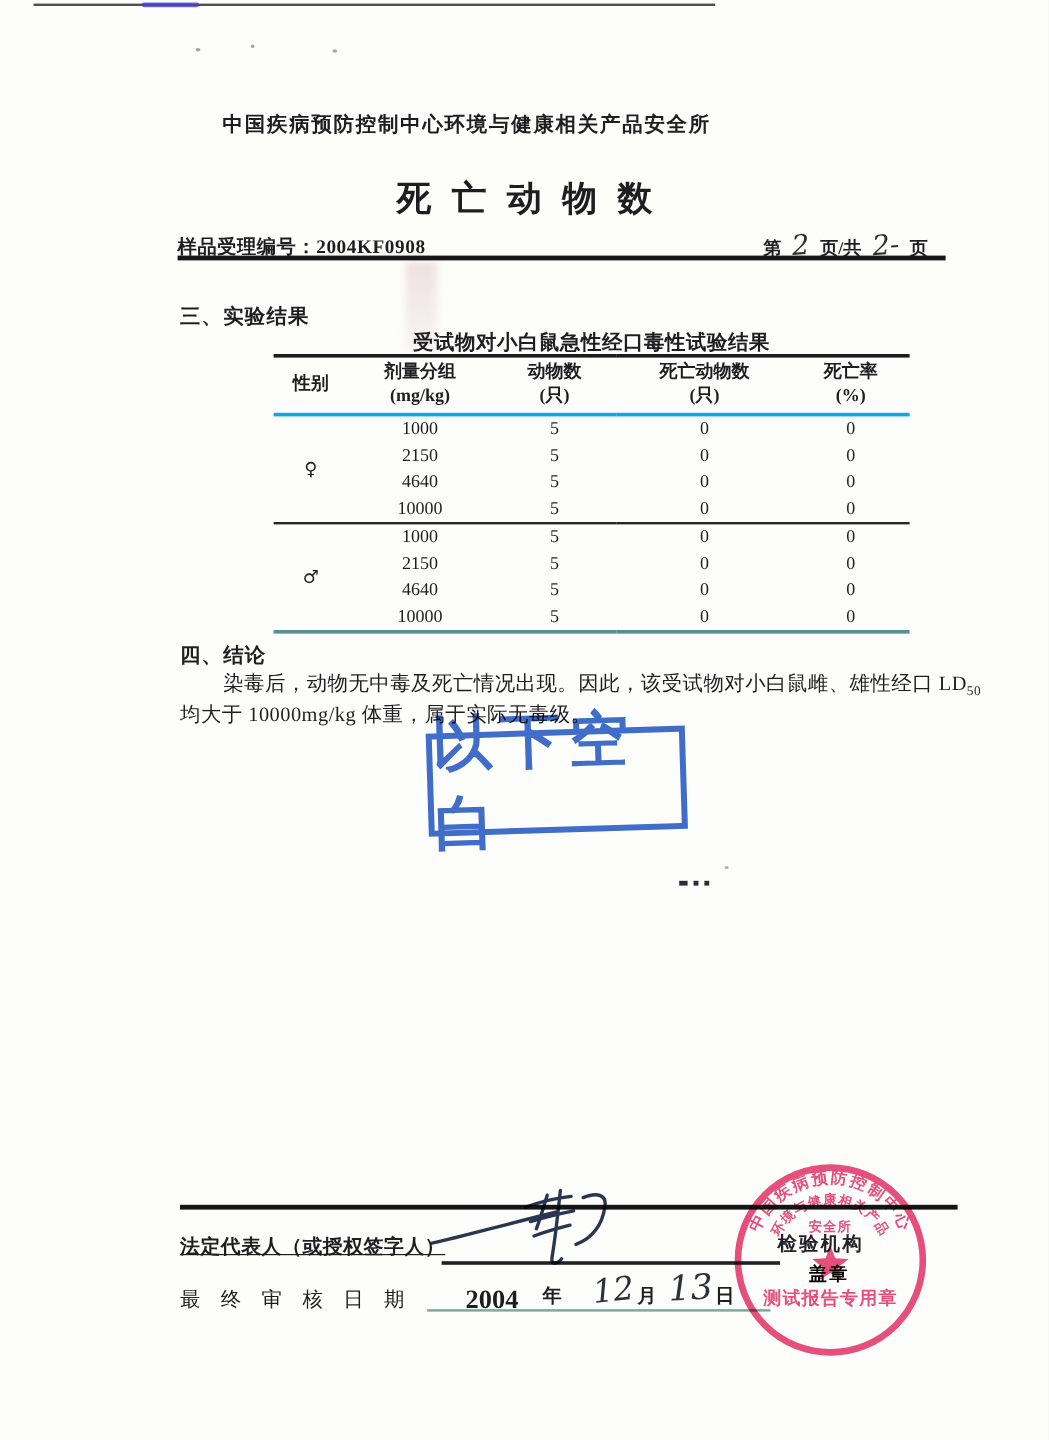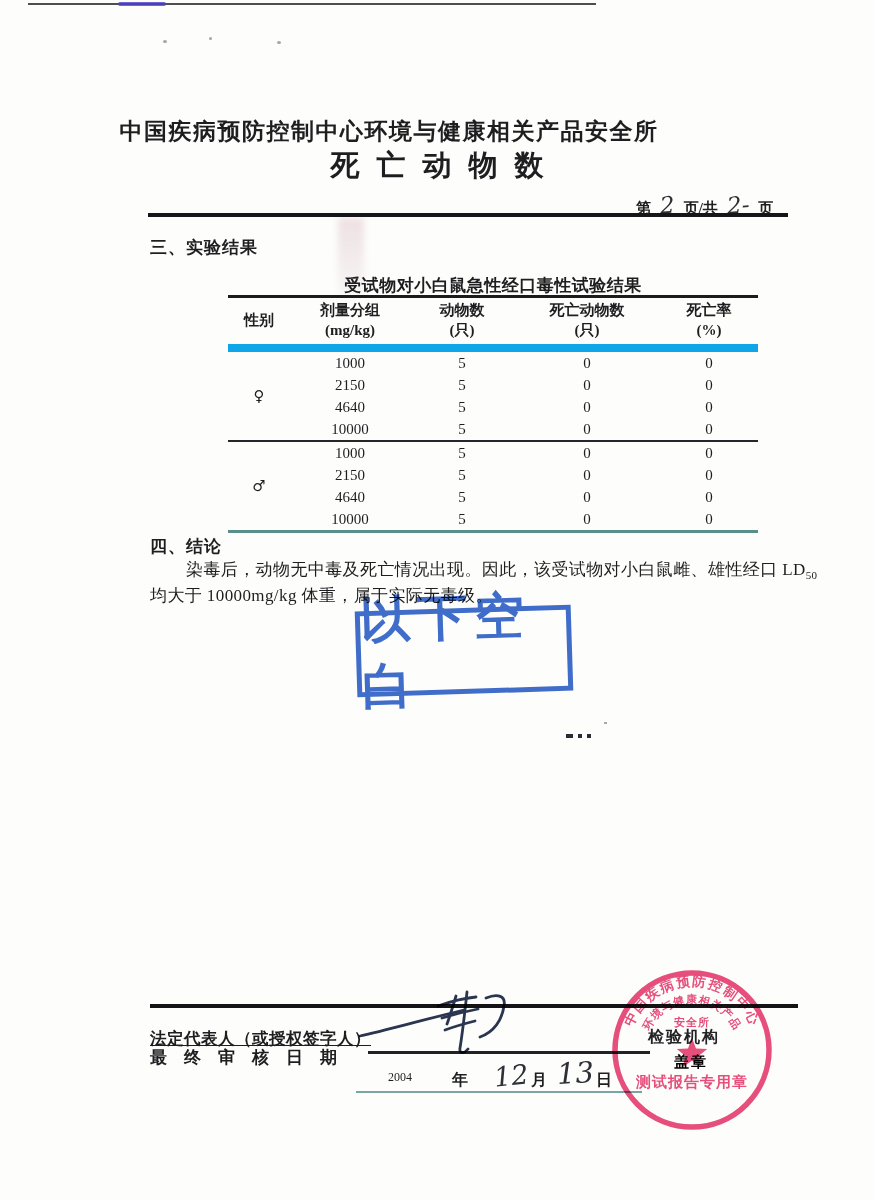--- a/index.html
+++ b/index.html
@@ -14,40 +14,40 @@
   
   .top-edge-line{left:28px;top:3px;width:568px;height:2px;background:#2f2f33;opacity:.85;}
   .top-edge-blob{left:118px;top:2px;width:48px;height:4px;background:#4b40c9;border-radius:2px;opacity:.8;}
   .speck{background:#3a3a42;border-radius:50%;opacity:.45;}
   .smudge{left:338px;top:218px;width:26px;height:76px;
     background:linear-gradient(180deg,rgba(205,160,172,.30),rgba(190,182,192,.10));
     filter:blur(3px);}
   .mid-dot{background:#2b2b35;}
 
   
-  .org-title{left:0;top:116px;width:778px;text-align:center;
-    font-size:23px;font-weight:700;letter-spacing:1.5px;}
+  .org-title{left:0;top:92px;width:778px;text-align:center;
+    font-size:17px;font-weight:700;letter-spacing:1.5px;}
   .report-title{left:0;top:146px;width:874px;text-align:center;
     font-size:29px;font-weight:700;letter-spacing:17px;text-indent:17px;}
   .sample-line{left:148px;top:196px;font-size:16px;font-weight:700;letter-spacing:.5px;}
   .page-line{left:636px;top:192px;width:180px;font-size:15px;font-weight:700;
     display:flex;align-items:baseline;gap:9px;}
   .hw{font-family:"DejaVu Serif","Liberation Serif",serif;font-style:italic;
     font-weight:400;font-size:23px;color:#2e2e33;transform:rotate(-4deg);display:inline-block;}
   .rule-top{left:148px;top:213px;width:640px;height:4px;background:#161618;}
 
   
   .section-heading{font-size:17px;font-weight:700;letter-spacing:1px;}
-  .s3{left:150px;top:236px;}
+  .s3{left:150px;top:252px;}
   .table-title{left:228px;top:274px;width:530px;text-align:center;
     font-size:17px;font-weight:700;letter-spacing:.5px;}
   .results-table{position:absolute;left:228px;top:295px;width:530px;
     border-collapse:collapse;font-size:15px;border-top:3px solid #1c1c1e;}
   .results-table th{font-weight:700;padding:3px 0 4px;line-height:1.3;vertical-align:middle;}
-  .results-table thead tr{border-bottom:8px solid #0ea5e9;}
+  .results-table thead tr{border-bottom:3px solid #0ea5e9;}
   .results-table th span{display:block;}
   .results-table td{text-align:center;height:22px;padding:0;font-size:15px;}
   .results-table tr.group-end{border-bottom:2px solid #26262a;}
   .results-table tr.table-end{border-bottom:3px solid var(--scan-teal,#4e8680);}
   .sex-cell{font-family:"DejaVu Sans","Liberation Sans",sans-serif;font-size:14px;}
 
   
   .s4{left:150px;top:535px;}
   .para-line1{left:186px;top:558px;width:660px;font-size:17px;letter-spacing:.4px;}
   .para-line1 sub{font-size:11px;}
@@ -60,23 +60,23 @@
     color:var(--stamp-blue,#2f62c8);font-size:50px;font-weight:700;letter-spacing:7px;
     opacity:.92;mix-blend-mode:multiply;}
 
   
   .rule-bottom{left:150px;top:1004px;width:648px;height:4px;background:#141416;}
   .legal-line{left:150px;top:1028px;font-size:16.5px;font-weight:600;letter-spacing:.5px;text-decoration:underline;}
   .sig-underline{left:368px;top:1051px;width:282px;height:2.5px;background:#222226;}
   .signature{left:352px;top:986px;mix-blend-mode:multiply;}
   .signature path{fill:none;stroke:var(--signature-ink,#2a3550);stroke-width:2.8;
     stroke-linecap:round;stroke-linejoin:round;}
-  .date-label{left:150px;top:1046px;font-size:17px;font-weight:700;letter-spacing:17px;}
+  .date-label{left:150px;top:1071px;font-size:17px;font-weight:400;letter-spacing:17px;}
   .date-underline{left:356px;top:1091px;width:286px;height:2px;background:var(--scan-teal,#8fc4bc);opacity:.8;}
-  .date-year{left:388px;top:1070px;font-size:12px;font-weight:400;text-align:center;}
+  .date-year{left:388px;top:1070px;font-size:22px;font-weight:700;text-align:center;}
   .date-year-unit{left:452px;top:1070px;font-size:16px;font-weight:600;}
   .hw2{font-family:"DejaVu Serif","Liberation Serif",serif;font-style:italic;color:#2e3038;}
   .date-month{left:494px;top:1060px;font-size:27px;transform:rotate(-6deg);}
   .date-month-unit{left:531px;top:1070px;font-size:16px;font-weight:600;}
   .date-day{left:557px;top:1056px;font-size:29px;transform:rotate(-3deg);}
   .date-day-unit{left:596px;top:1070px;font-size:16px;font-weight:600;}
 
   
   .under-stamp-1{left:648px;top:1027px;font-size:16px;font-weight:700;letter-spacing:2px;color:#232327;}
   .under-stamp-2{left:674px;top:1053px;font-size:15px;font-weight:700;letter-spacing:2px;color:#000000;}
@@ -99,20 +99,21 @@
   <div class="abs speck" style="left:209px;top:37px;width:3px;height:3px;"></div>
   <div class="abs speck" style="left:277px;top:41px;width:4px;height:3px;"></div>
   <div class="abs smudge"></div>
   <div class="abs mid-dot" style="left:566px;top:734px;width:7px;height:4px;"></div>
   <div class="abs mid-dot" style="left:578px;top:734px;width:4px;height:4px;"></div>
   <div class="abs mid-dot" style="left:587px;top:734px;width:4px;height:4px;"></div>
   <div class="abs mid-dot" style="left:604px;top:722px;width:3px;height:2px;opacity:.4;"></div>
 
   <div class="abs org-title">中国疾病预防控制中心环境与健康相关产品安全所</div>
   <div class="abs report-title">死亡动物数</div>
+  <div class="abs sample-line"><span>样品受理编号：</span><span>2004KF0908</span></div>
   <div class="abs page-line">
     <span>第</span>
     <span class="hw">2</span>
     <span>页/共</span>
     <span class="hw">2-</span>
     <span>页</span>
   </div>
   <div class="abs rule-top"></div>
 
   <div class="abs section-heading s3">三、实验结果</div>

